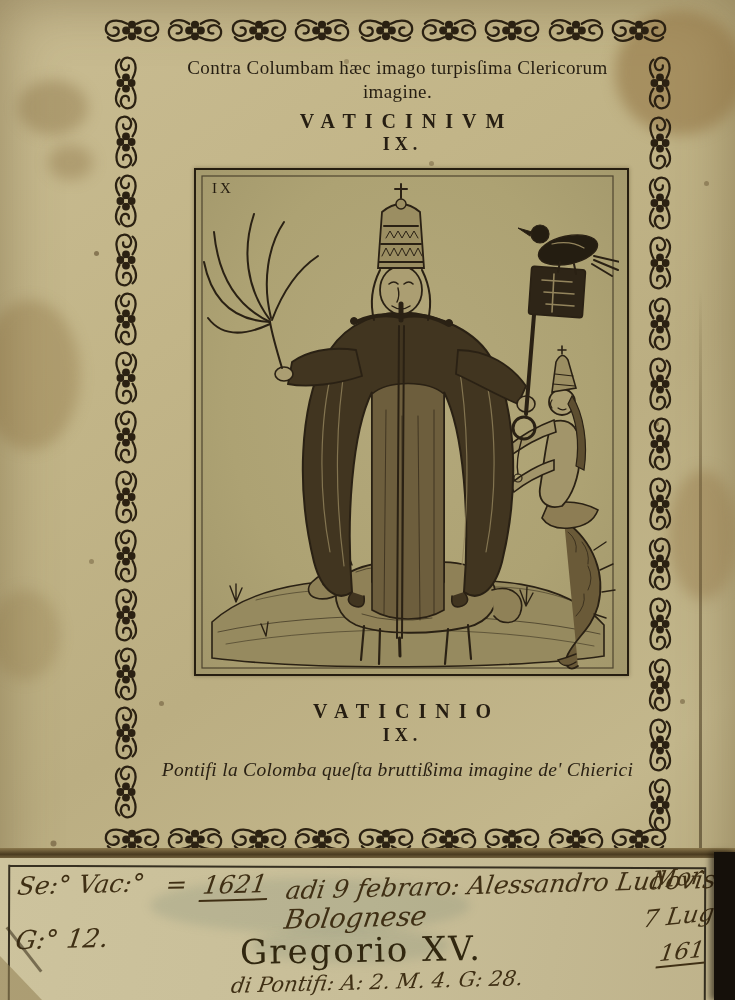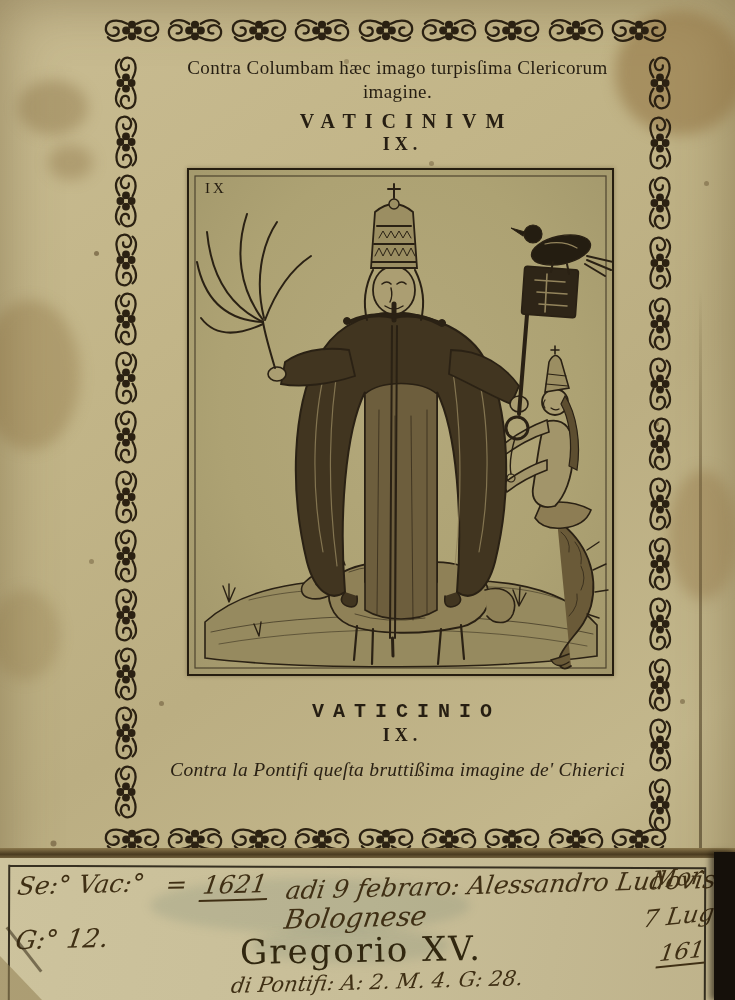--- a/index.html
+++ b/index.html
@@ -21,23 +21,23 @@
   .orn-row svg,.orn-col svg{display:block;color:#2b2112;}
   .orn-row svg:nth-child(even){transform:scaleY(-1);}
   .orn-col svg:nth-child(even){transform:scale(-1);}
   
   .ptext{position:absolute;left:115px;width:565px;text-align:center;line-height:1.15;}
   .h-line{font-size:19px;letter-spacing:.4px;}
   .title-caps{font-size:20px;font-weight:bold;letter-spacing:9px;padding-left:9px;}
   .num-caps{font-size:18px;font-weight:bold;letter-spacing:5px;padding-left:5px;}
   .caption-it{font-style:italic;font-size:19.5px;letter-spacing:.3px;color:#2a2114;}
   
-  .plate{position:absolute;left:187px;top:168px;width:423px;height:504px;
+  .plate{position:absolute;left:194px;top:168px;width:423px;height:504px;
     background:radial-gradient(ellipse at 50% 45%,#b3a87b 0%,#ada273 60%,#a2976b 100%);
-    border:2px solid #261e10;box-shadow:0 0 4px rgba(60,45,20,.4);}
+    border:2px solid #261e10;box-shadow:0 0 4px rgba(60,45,20,.4);padding-left:8px;}
   .plate-label{position:absolute;left:16px;top:10px;font-size:15px;letter-spacing:3px;color:#241c10;}
   .plate svg.engraving{position:absolute;left:0;top:0;}
   
   .leaf-edge{position:absolute;left:0;top:848px;width:735px;height:14px;
     background:linear-gradient(#8a774c 0%,#4a3b20 45%,#7d6b44 80%,#b3a67c 100%);}
   .ms-panel{position:absolute;left:0;top:858px;width:735px;height:142px;
     background:linear-gradient(100deg,#cdc39d 0%,#c8be98 50%,#beb28a 100%);}
   .ms-frame{position:absolute;left:8px;top:8px;width:694px;height:140px;
     border:2.5px solid rgba(28,22,12,.85);border-bottom:none;transform:rotate(.2deg);}
   .hand{position:absolute;color:#41311а;}
@@ -342,23 +342,23 @@
               <circle cx="253" cy="153" r="3.5" fill="#2a2114"></circle>
             <path d="M203,156 L201,468 M208,156 L206,468" stroke-width="2"></path>
             <path d="M203.5,468 L204,486" stroke-width="3"></path>
           </g>
         </g>
       </g>
     </svg>
     <span class="plate-label">IX</span>
   </div>
 
-  <div class="ptext title-caps" style="top:700px;font-family:Liberation Mono, monospace;">VATICINIO</div>
+  <div class="ptext title-caps" style="top:700px;">VATICINIO</div>
   <div class="ptext num-caps" style="top:725px;">IX.</div>
-  <div class="ptext caption-it" style="top:759px;">Contra la Pontifi queſta bruttißima imagine de' Chierici</div>
+  <div class="ptext caption-it" style="top:759px;">Pontifi la Colomba queſta bruttißima imagine de' Chierici</div>
 
   <div class="crease"></div>
   <div class="leaf-edge"></div>
 
   <div class="ms-panel">
     <div class="ghost" style="left:150px;top:20px;width:320px;height:55px;"></div>
     <div class="ghost" style="left:250px;top:70px;width:200px;height:35px;"></div>
     <div class="ms-frame"></div>
 
     <div class="hand" style="left:18px;top:12px;font-size:25px;white-space:nowrap;">

